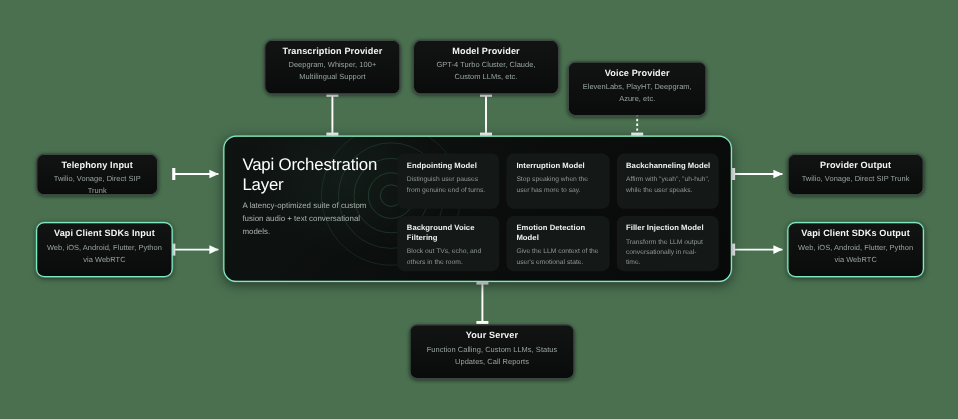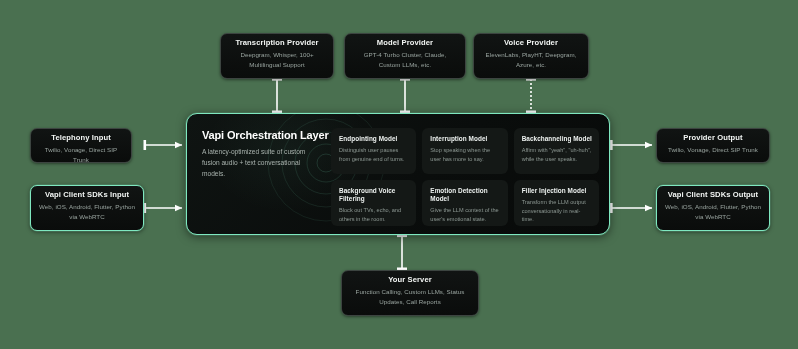--- a/index.html
+++ b/index.html
@@ -55,21 +55,21 @@
     letter-spacing: 0.05px;
   }
   .node.accent {
     border-color: #7fe8c0;
     box-shadow: 0 0 0 0.5px rgba(127,232,192,0.35), 0 1px 4px rgba(0,0,0,0.5);
   }
 
   
   #node-transcription { left: 220px; top: 33px;  width: 114px; height: 46px; }
   #node-model         { left: 344px; top: 33px;  width: 122px; height: 46px; }
-  #node-voice         { left: 473px; top: 33px;  width: 116px; height: 46px; }
+  #node-voice         { left: 473px; top: 51px;  width: 116px; height: 46px; }
 
   
   #node-telephony-in  { left: 30px;  top: 128px; width: 102px; height: 35px; }
   #node-sdk-in        { left: 30px;  top: 185px; width: 114px; height: 46px; }
 
   
   #node-telephony-out { left: 656px; top: 128px; width: 114px; height: 35px; }
   #node-sdk-out       { left: 656px; top: 185px; width: 114px; height: 46px; }
 
   
@@ -99,22 +99,22 @@
   }
   #orch-left {
     position: relative;
     width: 142px;
     padding: 15px 0 0 15px;
     box-sizing: border-box;
     z-index: 2;
   }
   #orch-title {
     color: #ffffff;
-    font-size: 11px;
-    font-weight: bold;
+    font-size: 14px;
+    font-weight: normal;
     letter-spacing: -0.15px;
     margin-bottom: 6px;
   }
   #orch-desc {
     color: #a9b3ae;
     font-size: 6.6px;
     line-height: 1.65;
     width: 112px;
   }
   #orch-grid {

